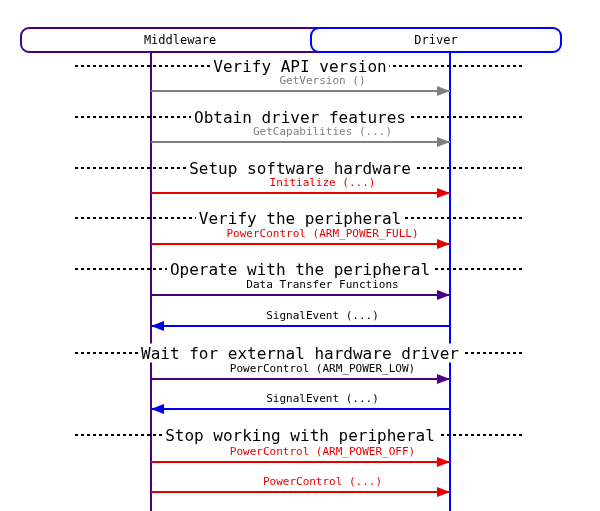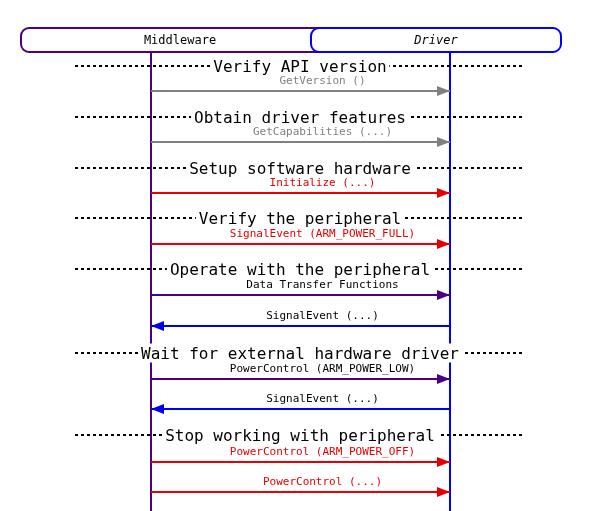--- a/index.html
+++ b/index.html
@@ -9,21 +9,21 @@
     overflow:hidden;
   }
   
   .entity {
     position:absolute; top:27px; height:26px; box-sizing:border-box;
     border:2px solid #000; border-radius:9px; background:#fff;
     display:flex; align-items:center; justify-content:center;
     font-size:12px; color:#000;
   }
   .entity-middleware { left:8px;  width:320px; border-color:var(--c-mw,#4B0082);margin-left:12px; }
-  .entity-driver     { left:310px; width:252px; border-color:var(--c-drv,#0000FF);font-style:italic; }
+  .entity-driver     { left:310px; width:252px; border-color:var(--c-drv,#0000FF); }
   
   .lifeline { position:absolute; top:53px; height:458px; width:2px; }
   .lifeline-middleware { left:150px; background:var(--c-mw,#4B0082); }
   .lifeline-driver     { left:449px; background:var(--c-drv,#0000FF); }
   
   .divider { position:absolute; left:75px; width:450px; height:0; }
   .divider .dash-line {
     position:absolute; left:0; right:0; top:0; height:2px;
     background:repeating-linear-gradient(90deg,#000 0 3px,transparent 3px 6px);
   }
@@ -90,21 +90,21 @@
     <span class="msg-line"></span>
     <span class="arrowhead"></span>
   </div>
 
   <div class="divider" style="top:217px">
     <span class="dash-line"></span>
     <span class="divider-label">Verify the peripheral</span>
   </div>
 
   <div class="message dir-right" style="top: 243px; --line: #E80000; --label: #E80000;">
-    <span class="msg-label">SignalEvent (ARM_POWER_FULL)</span>
+    <span class="msg-label">PowerControl (ARM_POWER_FULL)</span>
     <span class="msg-line"></span>
     <span class="arrowhead"></span>
   </div>
 
   <div class="divider" style="top:268px">
     <span class="dash-line"></span>
     <span class="divider-label">Operate with the peripheral</span>
   </div>
 
   <div class="message dir-right" style="top: 294px; --line: #4B0082; --label: #000000;">

